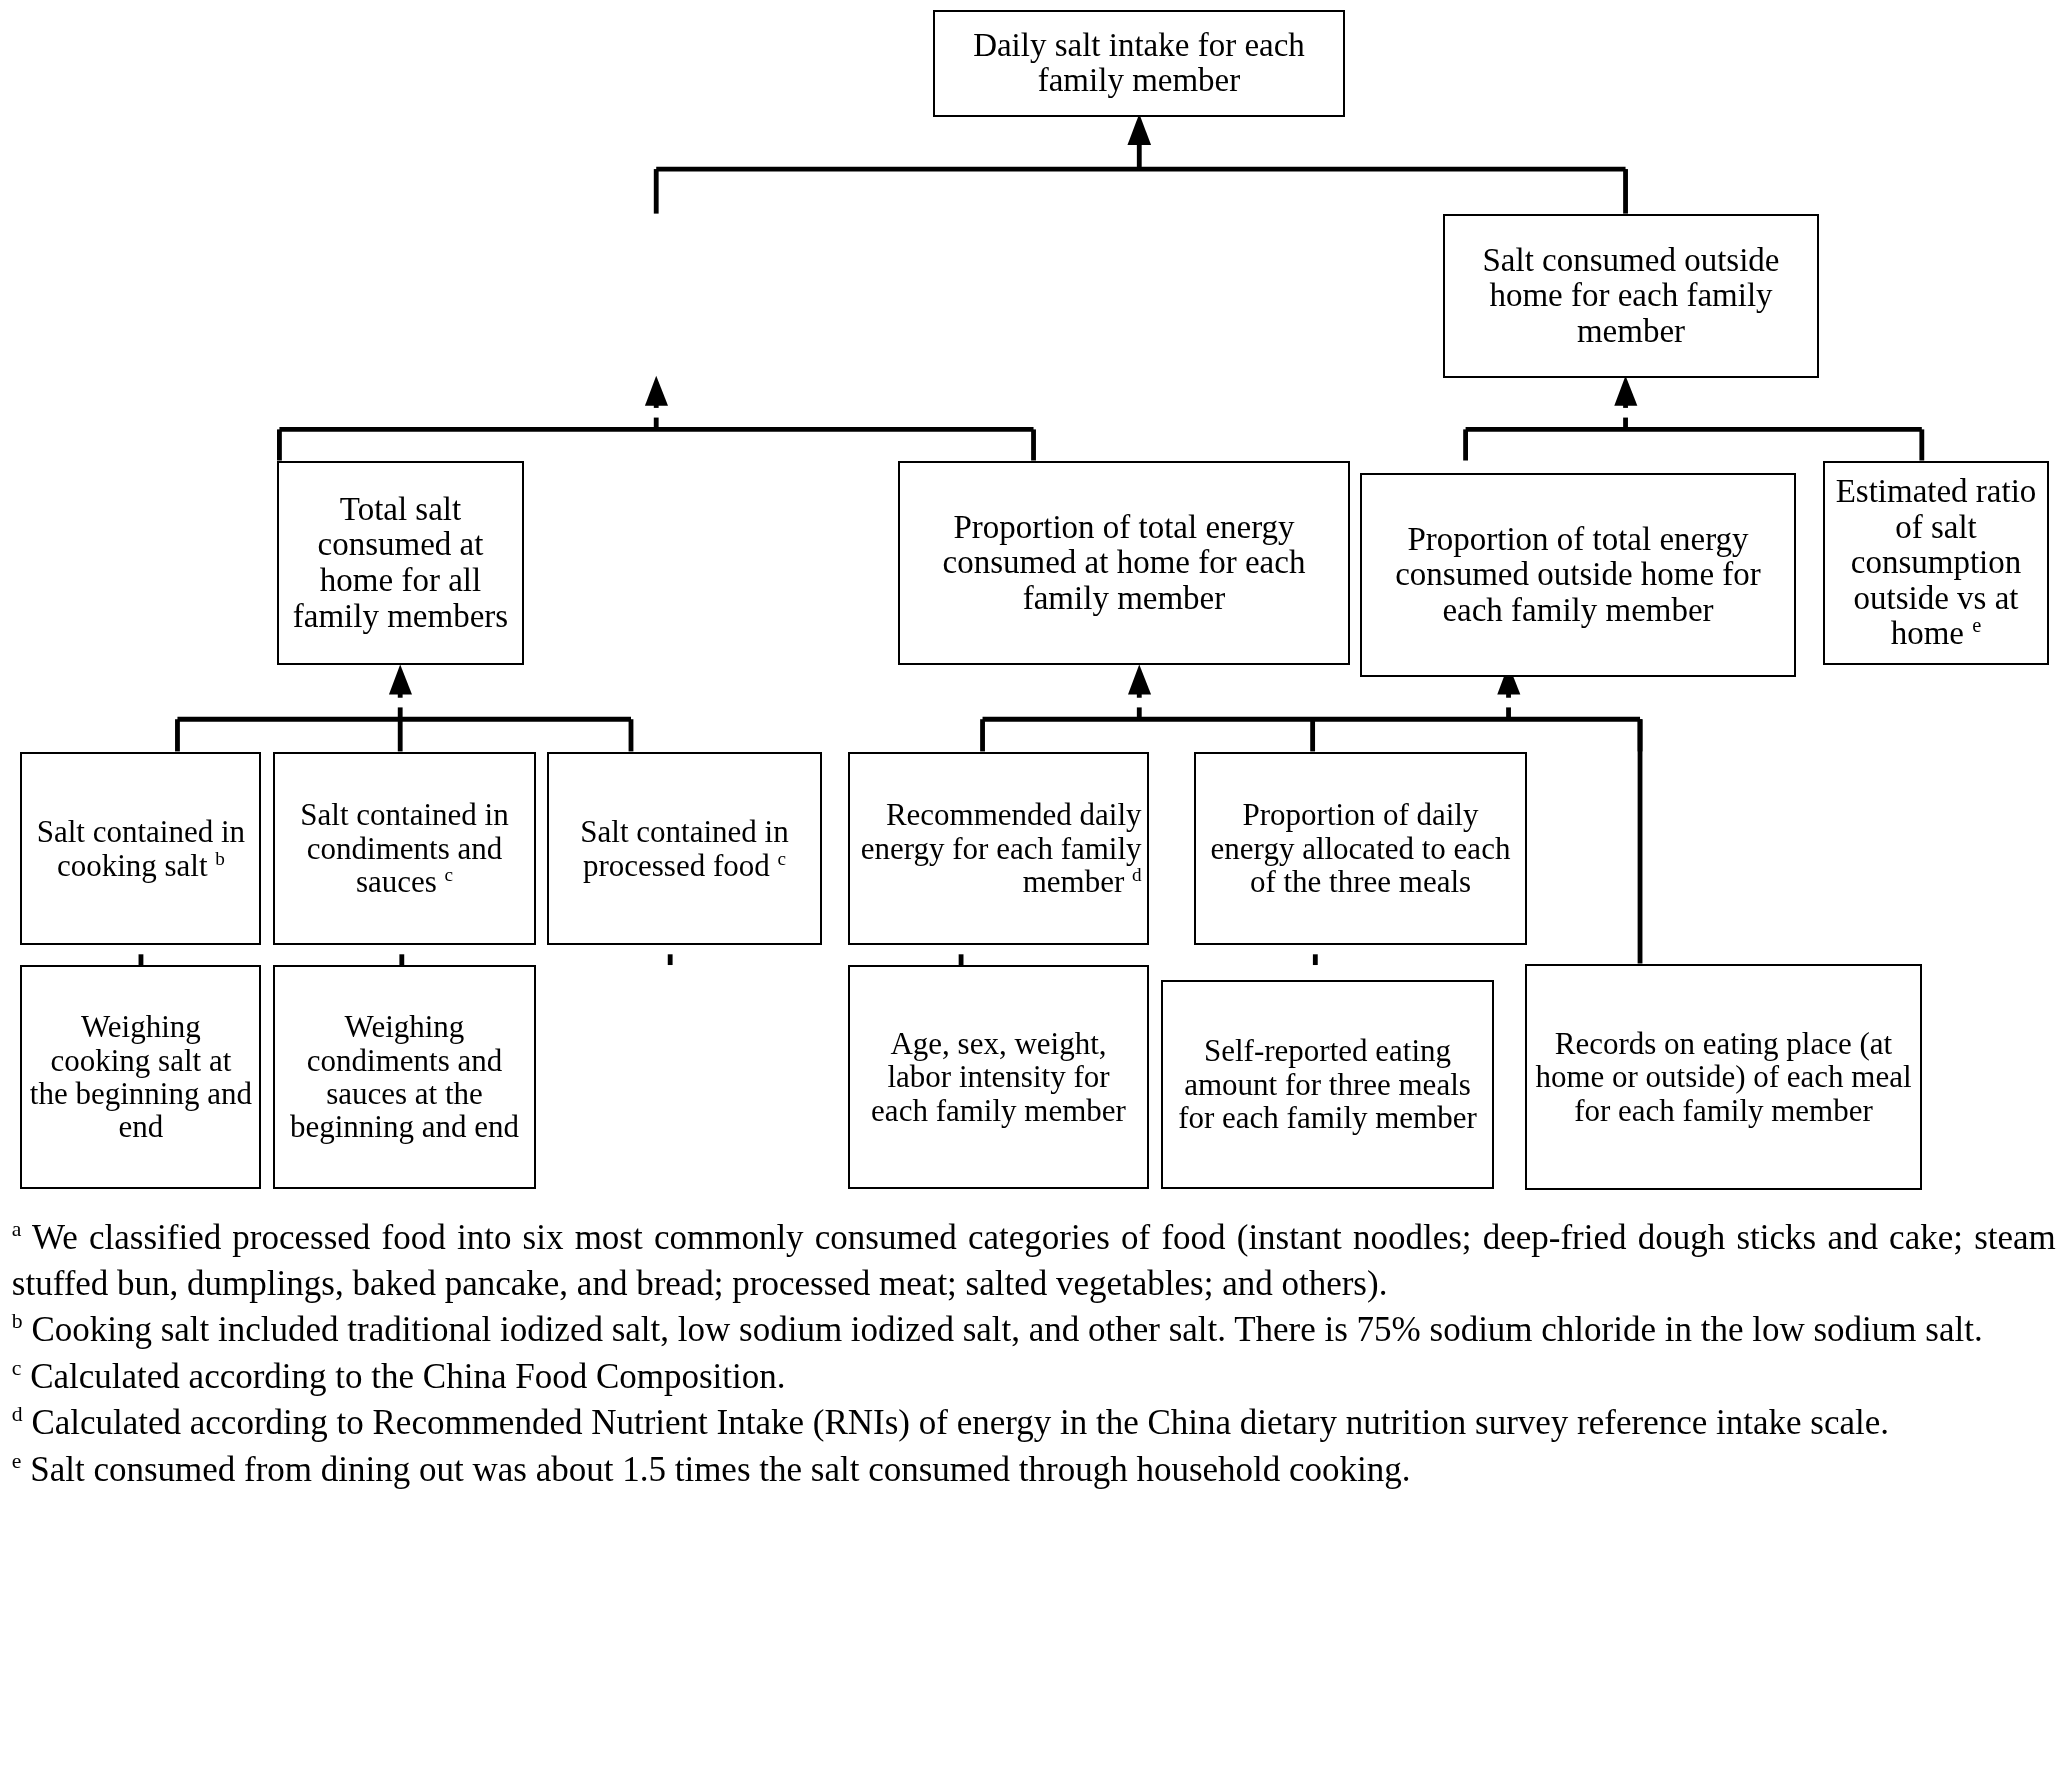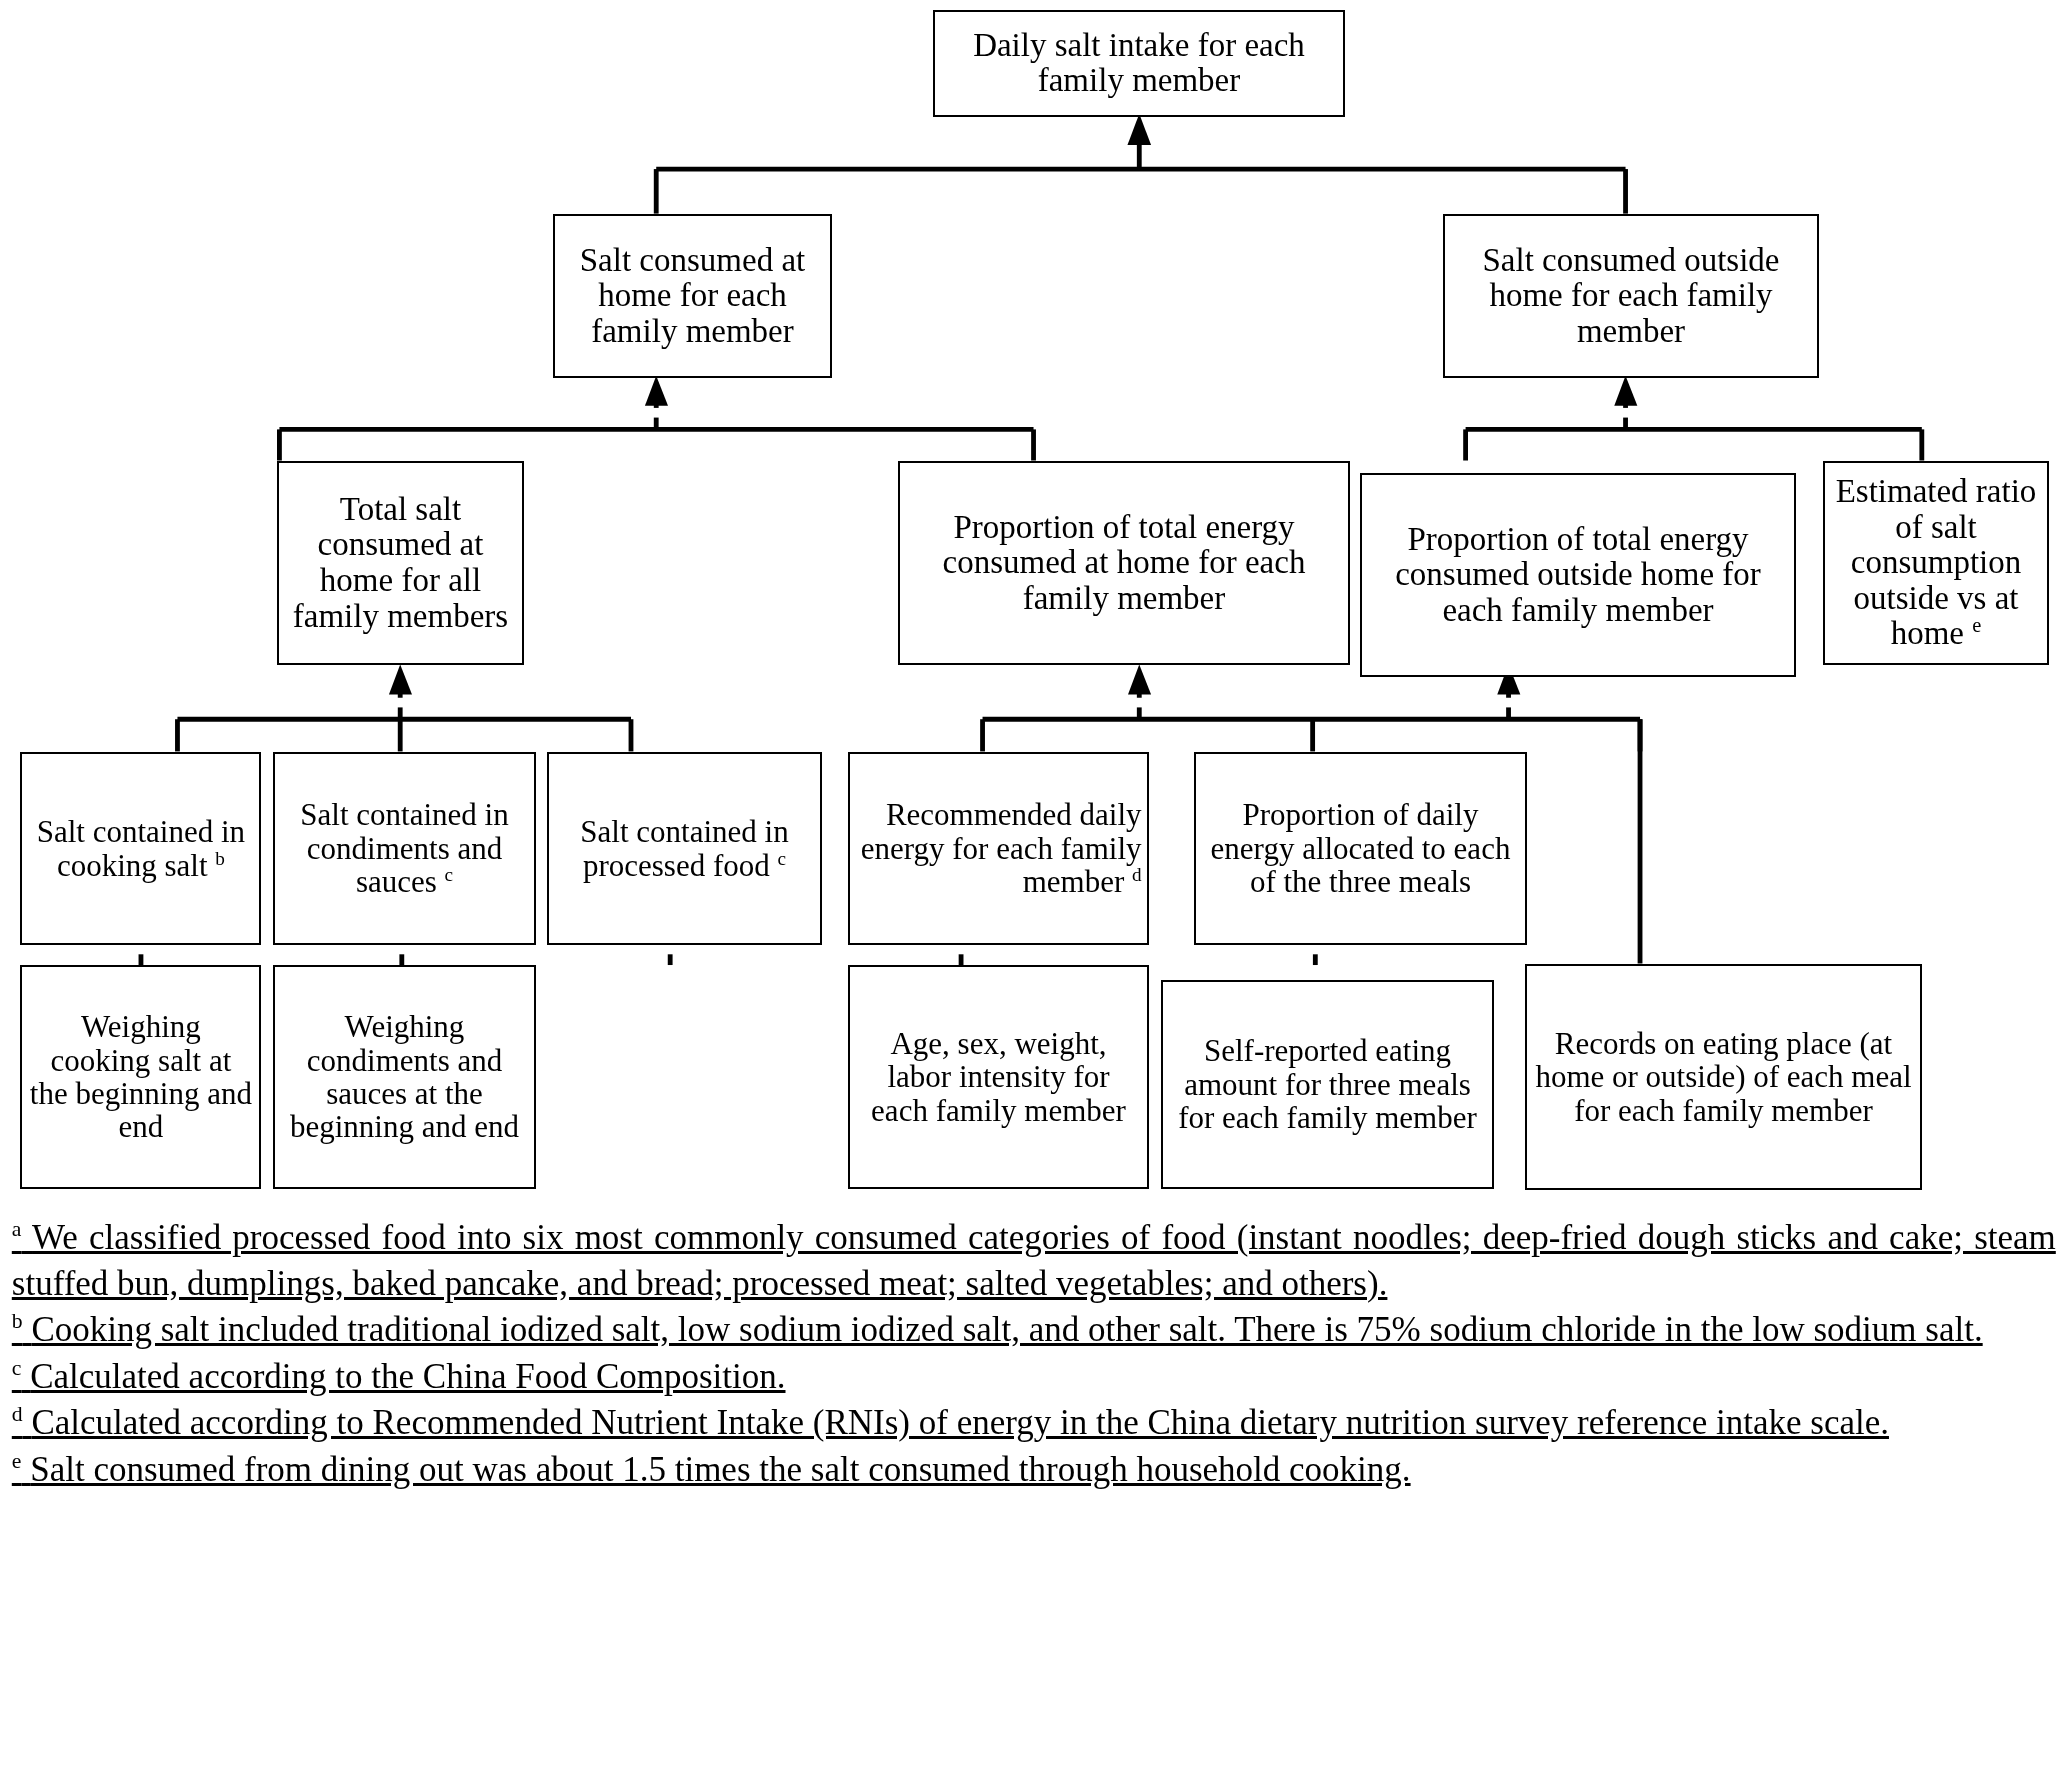--- a/index.html
+++ b/index.html
@@ -48,21 +48,20 @@
   }
   #notes {
     position: absolute;
     left: 11.8px;
     top: 1215px;
     width: 2044px;
     font-size: 35px;
     line-height: 1.30;
     text-align: justify;
     text-justify: inter-word;
-    text-decoration: underline;
   }
   #notes p {
     margin: 0 0 1.1px 0;
   }
   #notes p.lastline {
     text-align: left;
   }
 </style>
 </head>
 <body>
@@ -138,23 +137,20 @@
       <line x1="2450" y1="1760" x2="2450" y2="1722"></line>
       <polygon points="2450,1700 2429,1756 2472,1756" stroke="none"></polygon>
       <line x1="2450" y1="1778" x2="2450" y2="1798"></line>
     </g>
   </svg>
 
   <div class="node" style="left:933px; top:9.7px; width:412px; height:107px;">
     <span class="txt">Daily salt intake for each family member</span>
   </div>
 
-  <div class="node" style="left:553px; top:214px; width:279px; height:164px;">
-    <span class="txt">Salt consumed at home for each family member</span>
-  </div>
 
   <div class="node" style="left:1443px; top:214px; width:376px; height:164px;">
     <span class="txt">Salt consumed outside home for each family member</span>
   </div>
 
   <div class="node" style="left:277px; top:461px; width:247px; height:204px;">
     <span class="txt">Total salt consumed at home for all family members</span>
   </div>
 
   <div class="node" style="left:898px; top:461px; width:452px; height:204px;">

